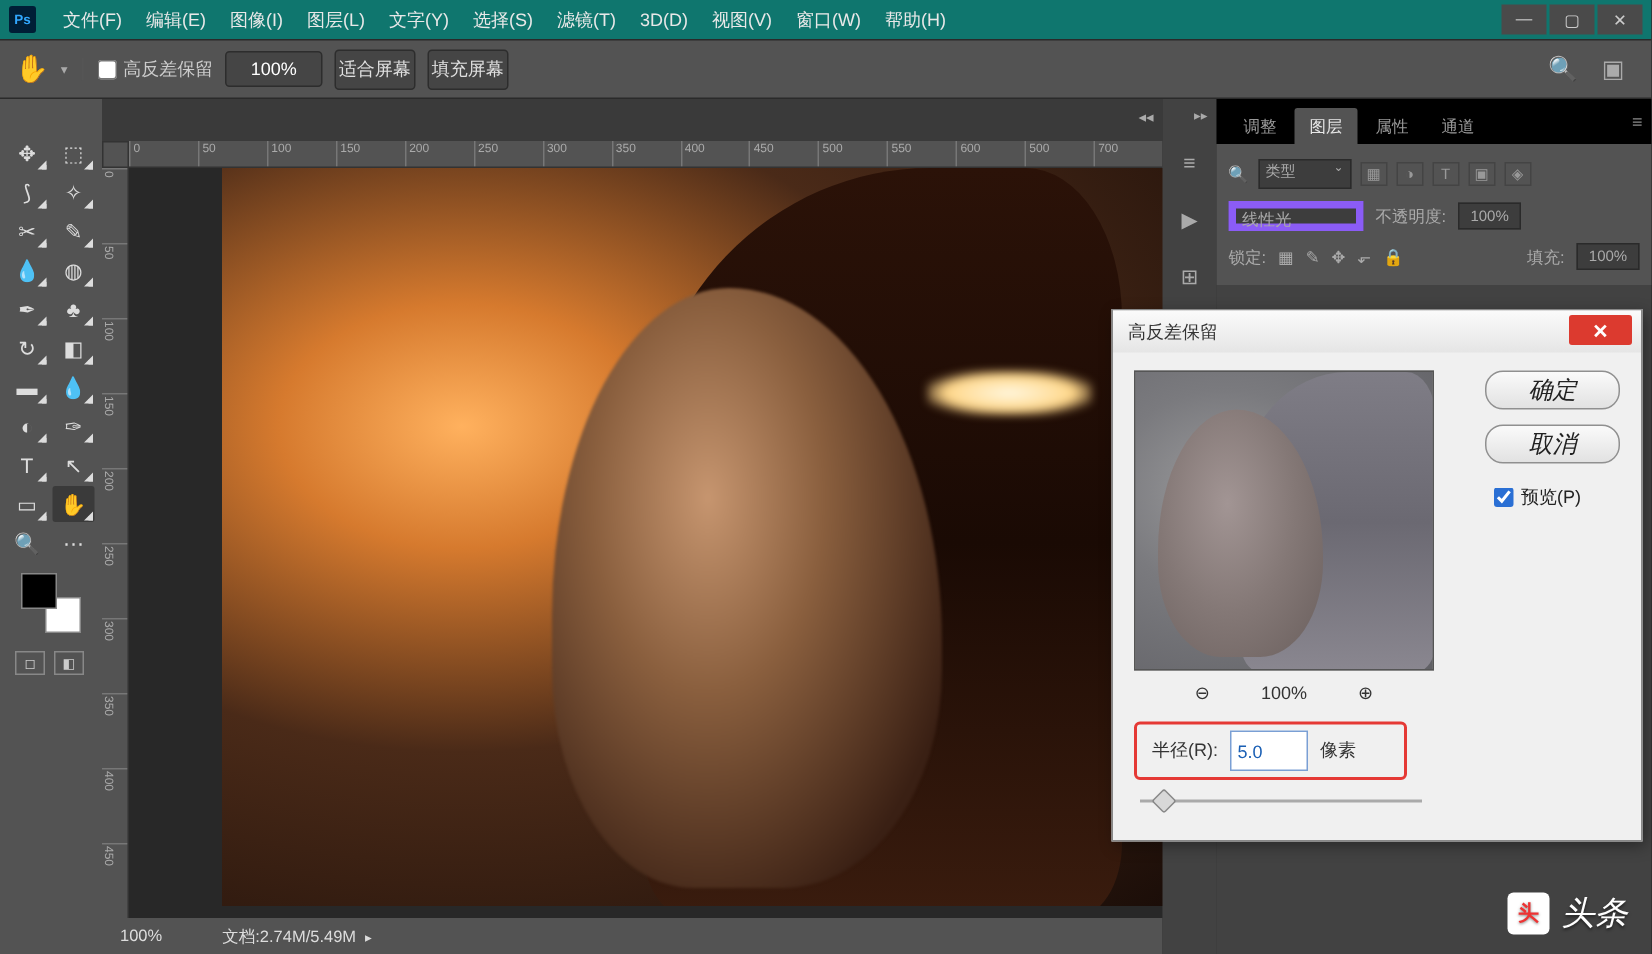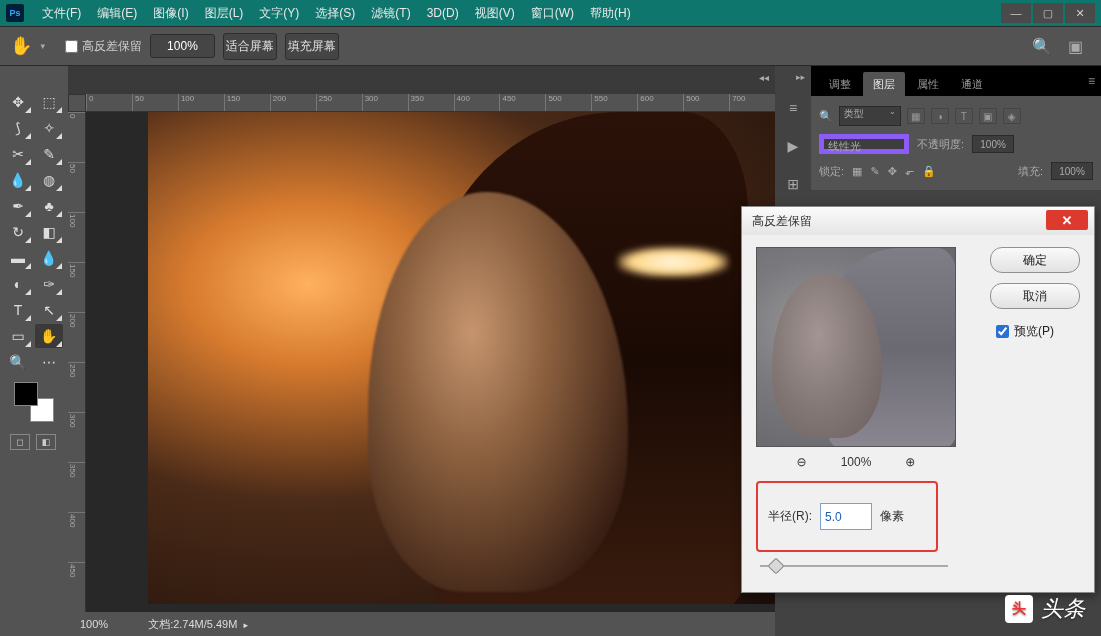--- a/index.html
+++ b/index.html
@@ -78,27 +78,27 @@
 .dialog { position: absolute; right: 6px; top: 206px; width: 354px; background: #f0f0f0; border: 1px solid #888; box-shadow: 2px 3px 10px rgba(0,0,0,.4); }
 .dlg-title { height: 28px; background: linear-gradient(#fbfbfb,#e5e5e5); display: flex; align-items: center; padding: 0 10px; font-size: 12px; color: #333; position: relative; }
 .dlg-close { position: absolute; right: 6px; top: 3px; width: 42px; height: 20px; background: #dc3a2f; border-radius: 2px; color: #fff; display:flex; align-items:center; justify-content:center; font-size: 13px; font-weight:bold; cursor:pointer; }
 .dlg-body { padding: 12px 14px 18px; position: relative; }
 .preview-box { width: 200px; height: 200px; background: #888; border: 1px solid #555; overflow:hidden; position: relative; }
 .preview-img { width:100%; height:100%; background: radial-gradient(ellipse at 30% 40%, #9a9a9c 0%, #7a7a7e 40%, #606065 100%); position:relative; }
 .preview-face { position:absolute; left: 15px; top: 25px; width: 110px; height: 165px; background: radial-gradient(ellipse at 42% 38%, #a29594 0%, #847876 50%, #6a5f5d 100%); border-radius: 50% 55% 40% 40% / 60% 62% 40% 40%; }
 .preview-hair { position:absolute; left: 70px; top:0; width:130px; height:200px; background: linear-gradient(180deg, #7f7d86, #6b6972, #8a8790); border-radius: 55% 15% 10% 10%/40% 15% 10% 10%;}
 .zoom-ctrl { display: flex; align-items: center; justify-content: center; gap: 34px; margin-top: 8px; font-size: 12px; color: #333; width: 200px; }
 .zoom-pct { font-size: 12px; }
-.radius-row { margin-top: 12px; border: 2px solid #e53935; border-radius: 4px; padding: 20px 10px; display: flex; align-items: center; gap: 8px; font-size: 12px; color: #333; width: 182px; }
+.radius-row { margin-top: 12px; border: 2px solid #e53935; border-radius: 4px; padding: 4px 10px; display: flex; align-items: center; gap: 8px; font-size: 12px; color: #333; width: 182px; }
 .radius-input { width: 52px; height: 27px; background: #fff; border: 1px solid #7a9fd4; color: #1a5fb4; padding: 0 4px; font-size: 12px; }
 .slider { margin-top: 6px; width: 196px; height: 16px; position: relative; }
 .slider-track { position:absolute; top:7px; left:4px; right:4px; height:2px; background:#aaa; }
 .slider-thumb { position:absolute; top:2px; left: 14px; width:12px; height:12px; background:#d8d8d8; border:1px solid #888; border-radius:2px; transform: rotate(45deg);}
 .dlg-buttons { position: absolute; right: 14px; top: 12px; display: flex; flex-direction: column; gap: 10px; }
-.dlg-btn { width: 90px; height: 26px; background: linear-gradient(#fafafa,#e2e2e2); border: 1px solid #909090; border-radius: 12px; font-size: 12px; color: #222; display:flex; align-items:center; justify-content:center; cursor:pointer; }
+.dlg-btn { width: 90px; height: 26px; background: linear-gradient(#fafafa,#e2e2e2); border: 1px solid #909090; border-radius: 12px; font-size: 16px; color: #222; display:flex; align-items:center; justify-content:center; cursor:pointer;font-style:italic; }
 .dlg-check { display: flex; align-items: center; gap: 5px; font-size: 12px; color: #222; margin-top: 4px; margin-left: 6px; }
 .dlg-check input { accent-color: #2a6fd4; }
 
 
 .watermark { position: absolute; bottom: 12px; right: 16px; font-size: 22px; color: #fff; font-style: italic; display:flex; align-items:center; gap:8px; text-shadow: 0 1px 2px rgba(0,0,0,.5);}
 .wm-logo { width: 28px; height: 28px; background: #fff; border-radius: 4px; color:#e33; font-size:14px; display:flex; align-items:center; justify-content:center; font-style:normal; font-weight:bold;}
 </style>
 </head>
 <body>
 

